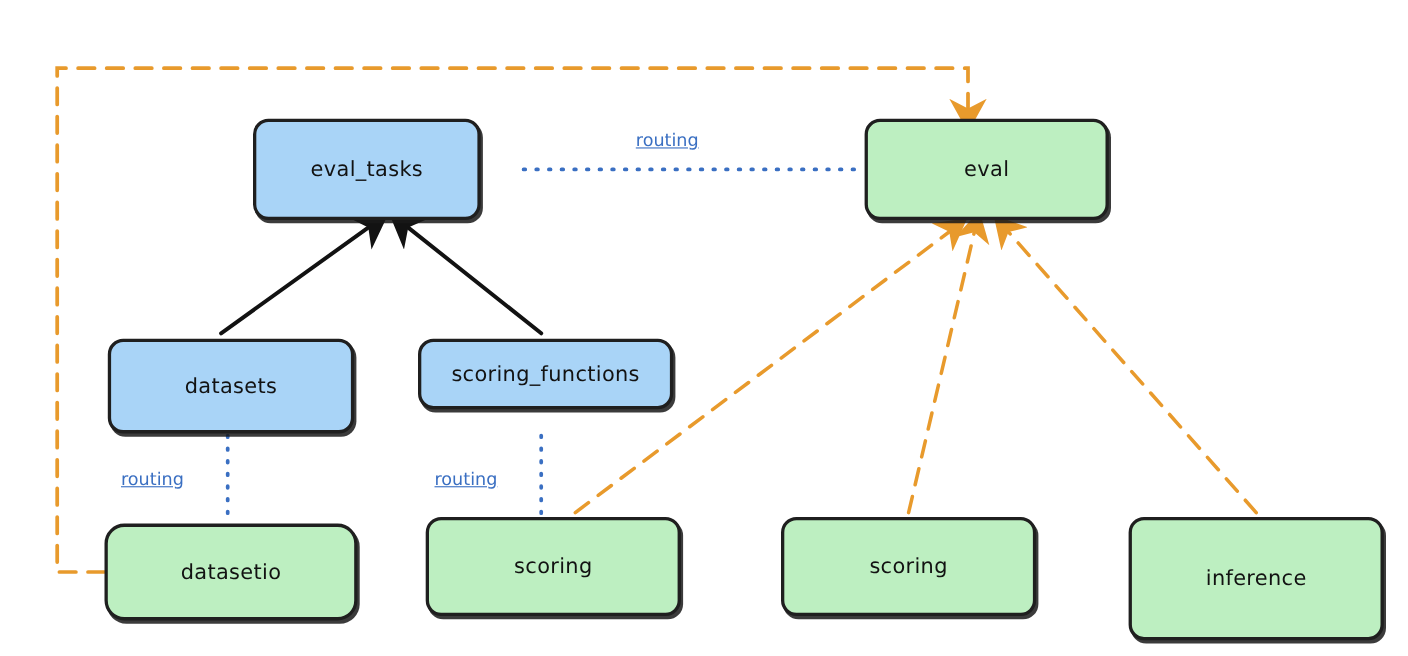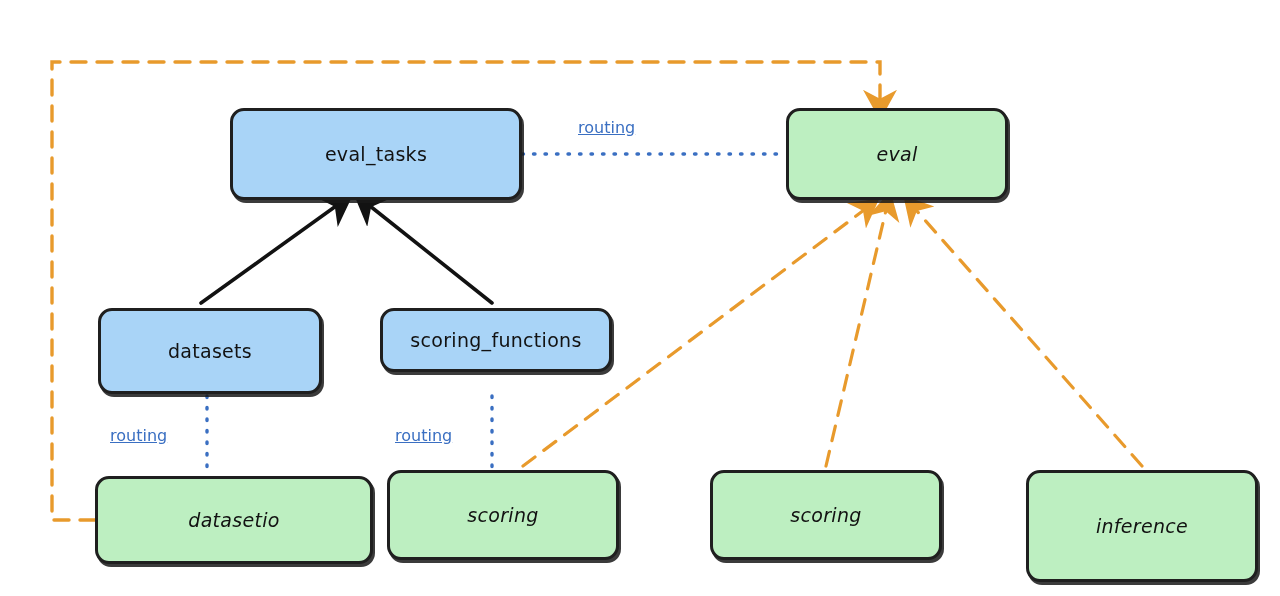--- a/index.html
+++ b/index.html
@@ -34,21 +34,21 @@
     display: flex;
     align-items: center;
     justify-content: center;
     font-family: "DejaVu Sans", sans-serif;
     font-size: 19px;
     color: #121212;
     letter-spacing: 0.3px;
     box-shadow: 2px 3px 0 rgba(25,25,25,0.85);
   }
   .node.blue  { background: #a9d4f7; }
-  .node.green { background: #bdefc1; font-style: italic; }
+  .node.green { background: #bdefc1; }
   .edge-label {
     position: absolute;
     font-family: "DejaVu Sans", sans-serif;
     font-size: 16px;
     color: #3a6fc2;
     white-space: nowrap;
     text-decoration: underline;
   }
 </style>
 </head>
@@ -78,37 +78,37 @@
 
     <path d="M492,303 L370,206" fill="none" stroke="#121212" stroke-width="3.6" stroke-linecap="round" marker-end="url(#arrow-black)"></path>
 
     <path d="M523,466 L864,210" fill="none" stroke="#e89a2c" stroke-width="3.2" stroke-dasharray="15,11" stroke-linecap="round" marker-end="url(#arrow-orange)"></path>
 
     <path d="M826,466 L886,210" fill="none" stroke="#e89a2c" stroke-width="3.2" stroke-dasharray="15,11" stroke-linecap="round" marker-end="url(#arrow-orange)"></path>
 
     <path d="M1142,466 L916,210" fill="none" stroke="#e89a2c" stroke-width="3.2" stroke-dasharray="15,11" stroke-linecap="round" marker-end="url(#arrow-orange)"></path>
   </svg>
 
-  <div class="node blue" style="left:230px; top:108px; width:292px; height:92px;">
+  <div class="node blue" style="left:230px; top:108px; width:207px; height:92px;">
     <span>eval_tasks</span>
   </div>
 
   <div class="node green" style="left:786px; top:108px; width:222px; height:92px;">
     <span>eval</span>
   </div>
 
   <div class="node blue" style="left:98px; top:308px; width:224px; height:86px;">
     <span>datasets</span>
   </div>
 
   <div class="node blue" style="left:380px; top:308px; width:232px; height:64px;">
     <span>scoring_functions</span>
   </div>
 
-  <div class="node green" style="left:95px; top:476px; width:278px; height:88px;">
+  <div class="node green" style="left:95px; top:476px; width:230px; height:88px;border-radius:18px;">
     <span>datasetio</span>
   </div>
 
   <div class="node green" style="left:387px; top:470px; width:232px; height:90px;">
     <span>scoring</span>
   </div>
 
   <div class="node green" style="left:710px; top:470px; width:232px; height:90px;">
     <span>scoring</span>
   </div>

